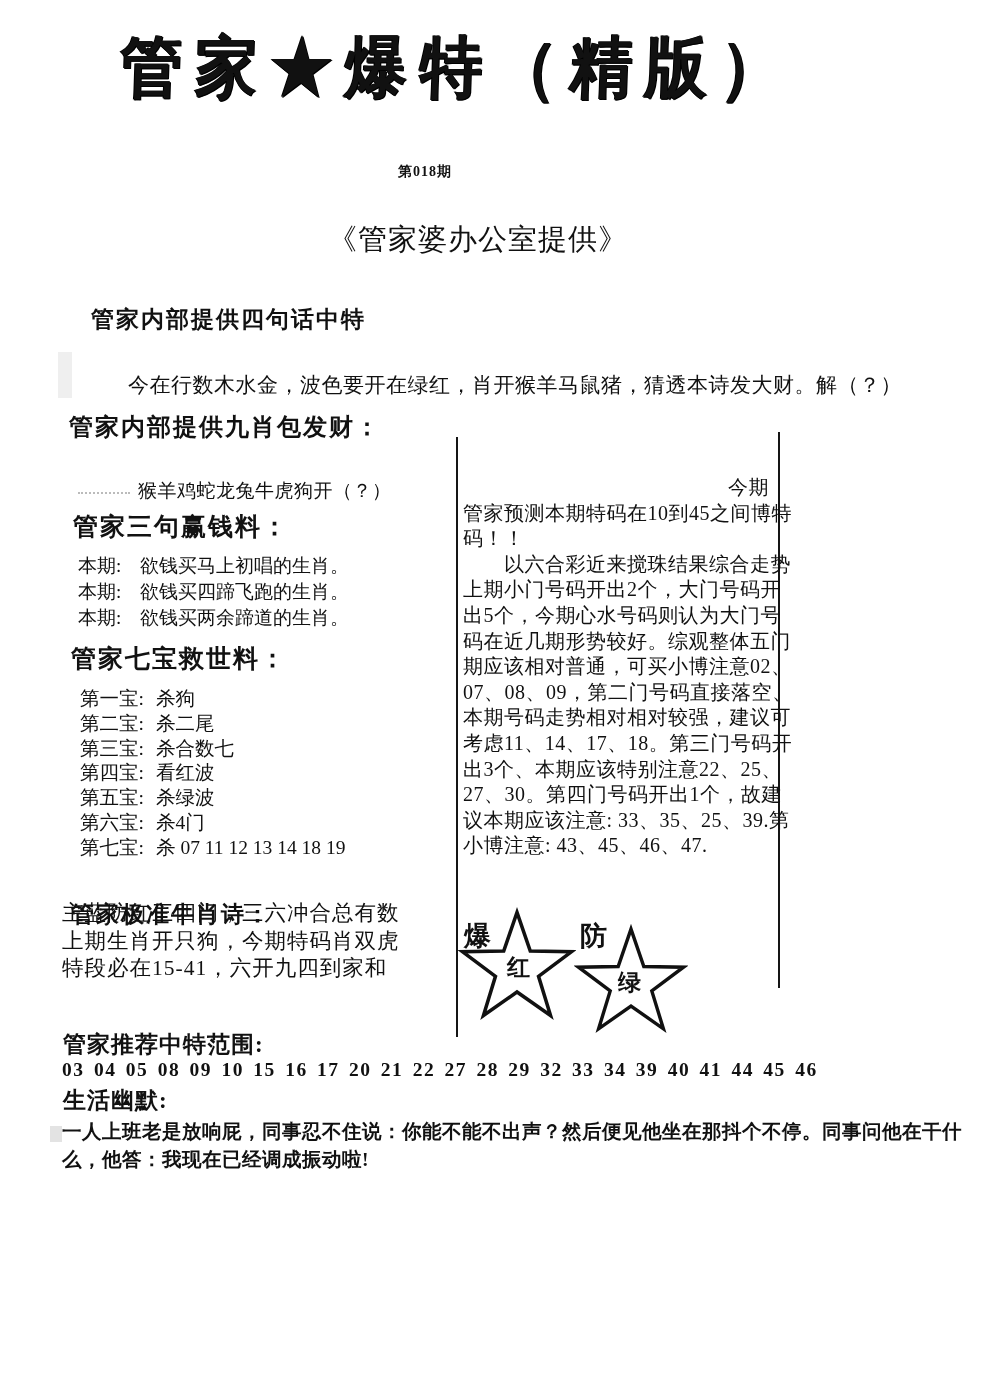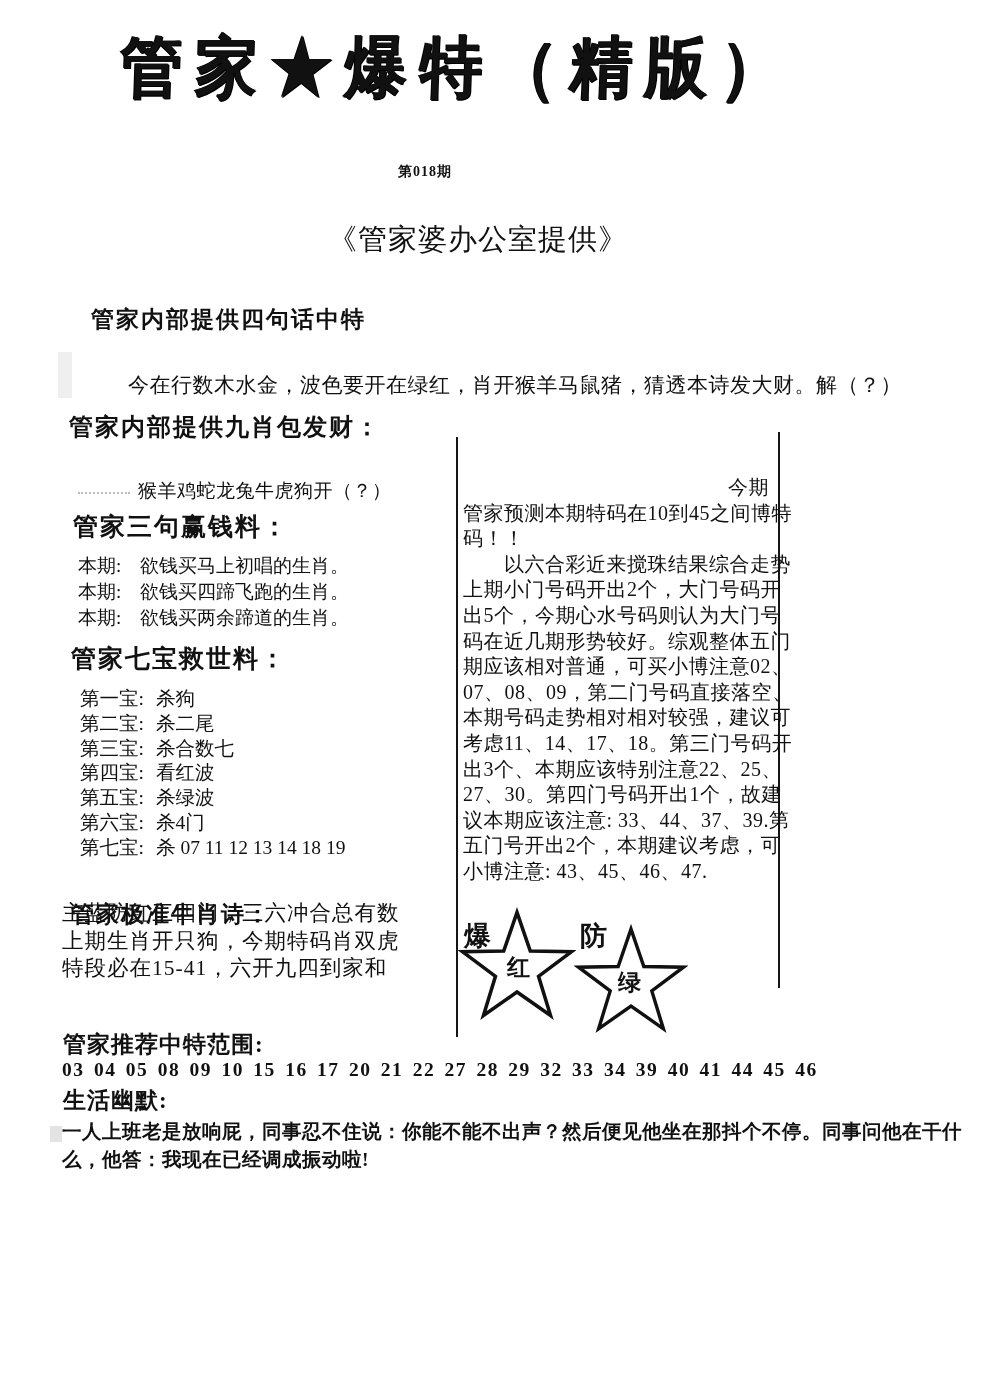--- a/index.html
+++ b/index.html
@@ -145,22 +145,21 @@
     <div class="rc-line">　　以六合彩近来搅珠结果综合走势</div>
     <div class="rc-line">上期小门号码开出2个，大门号码开</div>
     <div class="rc-line">出5个，今期心水号码则认为大门号</div>
     <div class="rc-line">码在近几期形势较好。综观整体五门</div>
     <div class="rc-line">期应该相对普通，可买小博注意02、</div>
     <div class="rc-line">07、08、09，第二门号码直接落空、</div>
     <div class="rc-line">本期号码走势相对相对较强，建议可</div>
     <div class="rc-line">考虑11、14、17、18。第三门号码开</div>
     <div class="rc-line">出3个、本期应该特别注意22、25、</div>
     <div class="rc-line">27、30。第四门号码开出1个，故建</div>
-    <div class="rc-line">议本期应该注意: 33、44、37、39.第</div>
-    <div class="rc-line">五门号开出2个，本期建议考虑，可</div>
+    <div class="rc-line">议本期应该注意: 33、35、25、39.第</div>
     <div class="rc-line">小博注意: 43、45、46、47.</div>
   </div>
 
   <svg class="star-svg" style="left:458px;top:906px;" width="118" height="116" viewBox="0 0 120 113">
     <polygon points="60,4 73.5,43.4 115.2,44.1 81.9,69.1 94.1,108.9 60,85 25.9,108.9 38.1,69.1 4.8,44.1 46.5,43.4" fill="#ffffff" stroke="#111111" stroke-width="3.6" stroke-linejoin="miter"></polygon>
   </svg>
   <svg class="star-svg" style="left:574px;top:921px;" width="114" height="116" viewBox="0 0 120 113">
     <polygon points="60,4 73.5,43.4 115.2,44.1 81.9,69.1 94.1,108.9 60,85 25.9,108.9 38.1,69.1 4.8,44.1 46.5,43.4" fill="#ffffff" stroke="#111111" stroke-width="3.6" stroke-linejoin="miter"></polygon>
   </svg>
   <span class="star-label-out" style="left:464px;top:918px;">爆</span>

